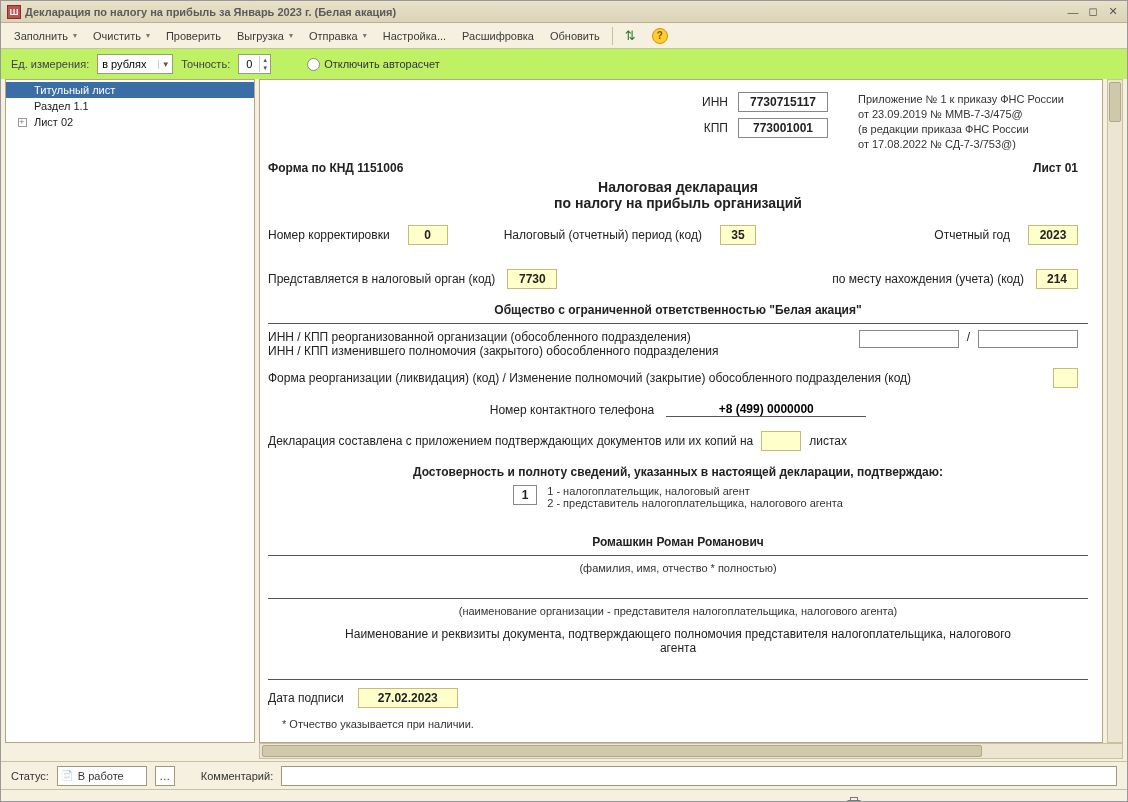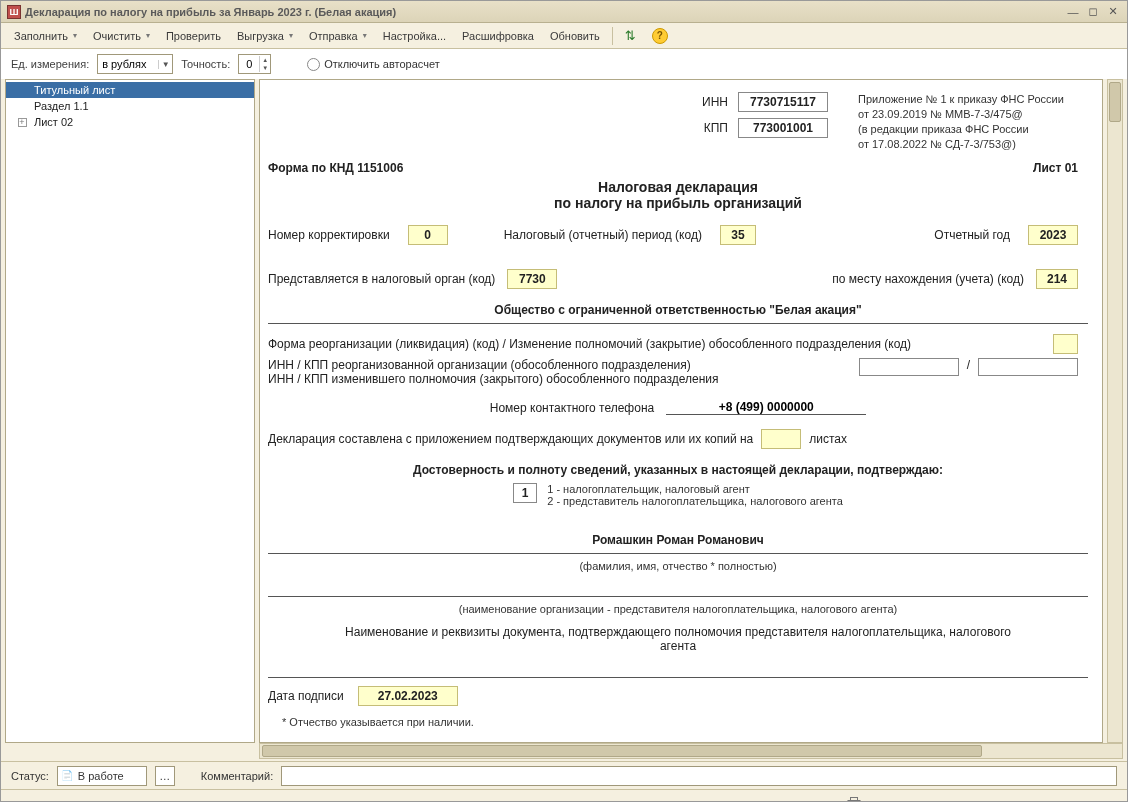--- a/index.html
+++ b/index.html
@@ -55,21 +55,21 @@
   .tb-sep { width:1px; height:18px; background:#c8c0a0; margin:0 3px; }
   .help-icon {
     width:16px;height:16px;border-radius:50%;
     background:#ffcc33;border:1px solid #cc9900;
     display:inline-flex;align-items:center;justify-content:center;
     color:#7a5500;font-weight:bold;font-size:10px;
   }
   .refresh-icn { color:#2a7a2a; font-size:13px; }
 
   .options-bar {
-    background:#ffffff;
+    background:#bef264;
     padding: 4px 10px;
     display:flex;
     align-items:center;
     gap:8px;
     height:30px;
   }
   .opt-label { color:#404040; }
   .combo {
     display:inline-flex; align-items:center;
     background:#fff; border:1px solid #a0987a;
@@ -272,35 +272,35 @@
           <span>Представляется в налоговый орган (код)</span>
           <span class="ybox" style="min-width:50px;">7730</span>
           <span style="flex:1"></span>
           <span>по месту нахождения (учета) (код)</span>
           <span class="ybox" style="min-width:40px;margin-right:10px;">214</span>
         </div>
 
         <div class="center bold" style="margin-top:14px;">Общество с ограниченной ответственностью "Белая акация"</div>
         <hr class="sep">
 
-        <div class="row" style="gap:8px;margin-top:10px;">
-          <span style="flex:1">Форма реорганизации (ликвидация) (код) / Изменение полномочий (закрытие) обособленного подразделения (код)</span>
-          <span class="ybox" style="min-width:24px;min-height:18px;margin-right:10px;">&nbsp;</span>
-        </div>
-
         <div class="row" style="gap:8px;align-items:flex-start;">
           <div style="flex:1">
             <div>ИНН / КПП реорганизованной организации (обособленного подразделения)</div>
             <div>ИНН / КПП изменившего полномочия (закрытого) обособленного подразделения</div>
           </div>
           <span class="emptybox" style="min-width:100px;"></span>
           <span>/</span>
           <span class="emptybox" style="min-width:100px;margin-right:10px;"></span>
         </div>
 
+        <div class="row" style="gap:8px;margin-top:10px;">
+          <span style="flex:1">Форма реорганизации (ликвидация) (код) / Изменение полномочий (закрытие) обособленного подразделения (код)</span>
+          <span class="ybox" style="min-width:24px;min-height:18px;margin-right:10px;">&nbsp;</span>
+        </div>
+
         <div class="row" style="justify-content:center;gap:12px;margin-top:14px;">
           <span>Номер контактного телефона</span>
           <input class="underline-field" style="min-width: 200px;" value="+8 (499) 0000000">
         </div>
 
         <div class="row" style="gap:8px;margin-top:14px;">
           <span>Декларация составлена с приложением подтверждающих документов или их копий на</span>
           <span class="ybox" style="min-width:40px;min-height:18px;">&nbsp;</span>
           <span>листах</span>
         </div>

